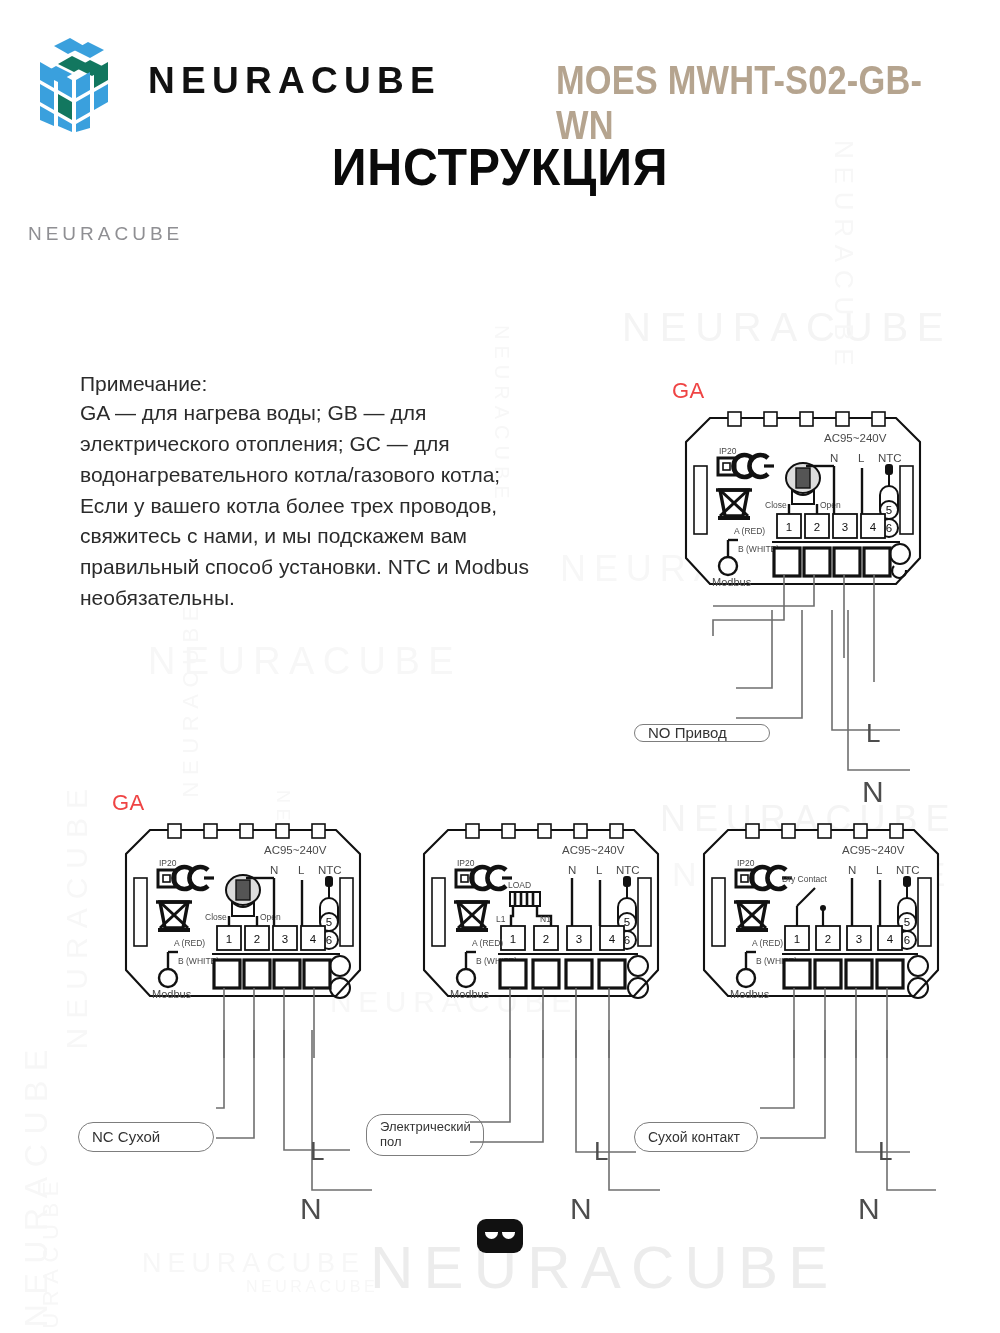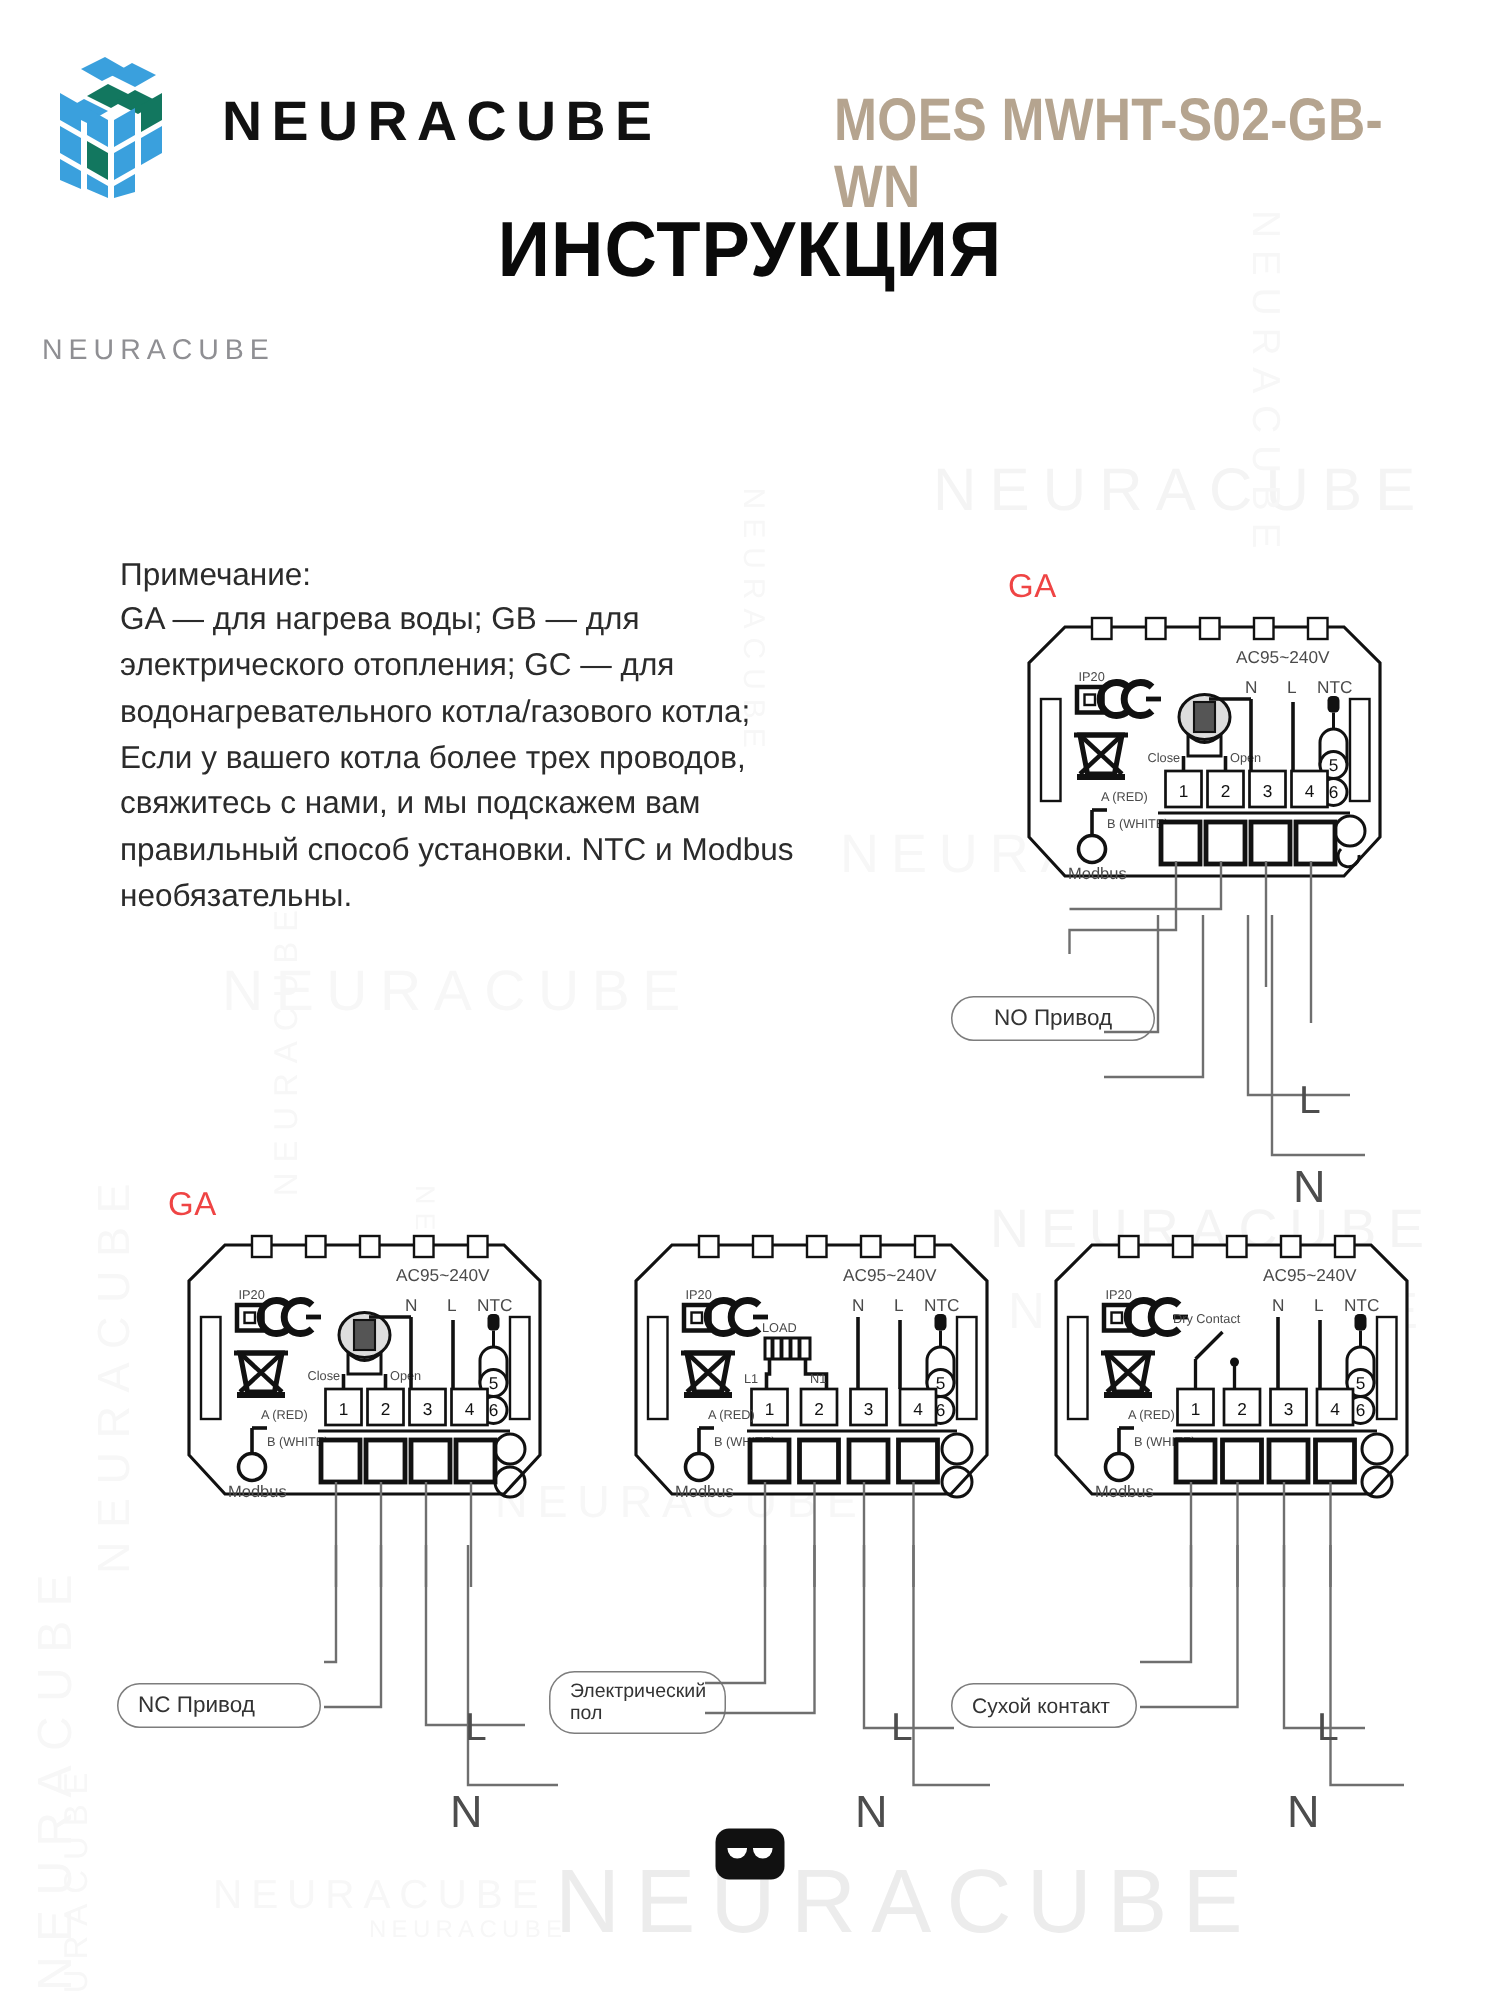--- a/index.html
+++ b/index.html
@@ -257,21 +257,21 @@
     <circle cx="228" cy="148" r="10" fill="none" stroke="#111" stroke-width="2"></circle>
     <path d="M222,160 a7,7 0 1,0 12,4" fill="none" stroke="#111" stroke-width="2"></path>
 
     <path class="wire" d="M112,168 v46 H41 v16"></path>
     <path class="wire" d="M142,168 v32 H41 v0"></path>
     <path class="wire" d="M172,168 v84"></path>
     <path class="wire" d="M202,168 v108"></path>
   </svg>
 </div>
 
-<div class="callout" style="left:634px; top:664px; width:136px; height:30px;justify-content:center;">
+<div class="callout" style="left:634px; top:724px; width:136px; height:18px;">
   <span>NO Привод</span>
 </div>
 <svg style="position:absolute; left:600px; top:610px;" width="350" height="180">
   <path class="wire" d="M172,0 v78 H136"></path>
   <path class="wire" d="M202,0 v108 H136"></path>
   <path class="wire" d="M232,0 v120 H300"></path>
   <path class="wire" d="M248,0 v160 H310"></path>
 </svg>
 <div class="mainline-lbl" style="left:866px; top:718px;">L</div>
 <div class="mainline-lbl" style="left:862px; top:775px; font-size:30px;">N</div>
@@ -347,21 +347,21 @@
     <circle cx="228" cy="148" r="10" fill="none" stroke="#111" stroke-width="2"></circle>
     <circle cx="228" cy="170" r="10" fill="none" stroke="#111" stroke-width="2"></circle>
     <path class="wire" d="M112,170 v70"></path>
     <path class="wire" d="M142,170 v70"></path>
     <path class="wire" d="M172,170 v70"></path>
     <path class="wire" d="M202,170 v70"></path>
   </svg>
 </div>
 
 <div class="callout" style="left:78px; top:1122px; width:136px; height:30px;">
-  <span>NC Привод</span>
+  <span>NC Сухой</span>
 </div>
 <svg style="position:absolute; left:60px; top:1030px;" width="360" height="190">
   <path class="wire" d="M164,0 v78 H156"></path>
   <path class="wire" d="M194,0 v108 H156"></path>
   <path class="wire" d="M224,0 v120 H290"></path>
   <path class="wire" d="M252,0 v160 H312"></path>
 </svg>
 <div class="mainline-lbl" style="left:310px; top:1136px;">L</div>
 <div class="mainline-lbl" style="left:300px; top:1192px; font-size:30px;">N</div>
 

